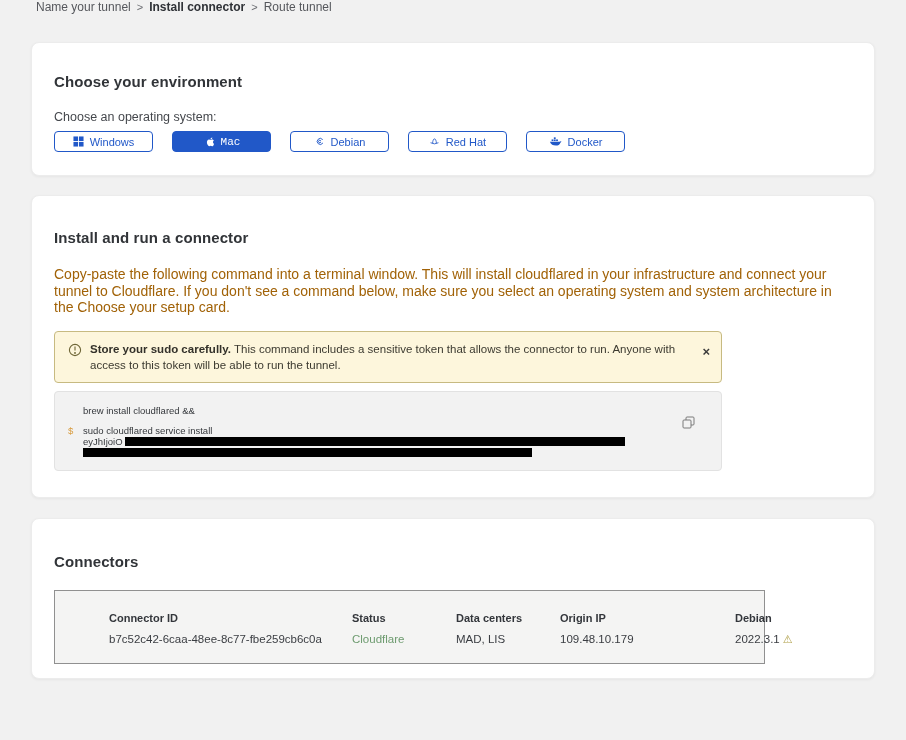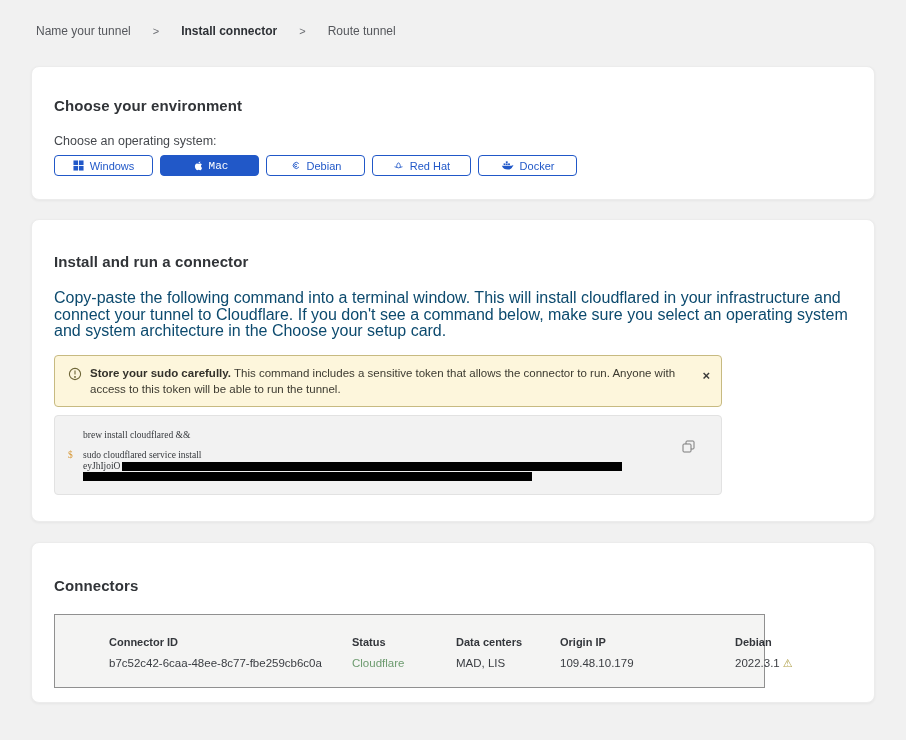--- a/index.html
+++ b/index.html
@@ -7,66 +7,66 @@
   body {
     width:906px; height:740px;
     background:#f1f1f1;
     font-family:"Liberation Sans", sans-serif;
     color:#3a3d42;
     overflow:hidden;
   }
   .page { width:906px; height:740px; padding:0 31px; }
 
   
-  .breadcrumb { padding-top:24px; margin-left:5px; font-size:12px; color:#55575c; display:flex; gap:22px; align-items:center; }
+  .breadcrumb { margin-left:5px; font-size:12px; color:#55575c; display:flex; gap:6px; align-items:center; }
   .crumb { color:#55575c; }
   .crumb.current { color:#2e3136; font-weight:bold; }
   .crumb-sep { color:#6b6d72; font-size:11px; }
 
   
   .card {
     background:#fff; border:1px solid #ececec; border-radius:8px;
     box-shadow:0 1px 3px rgba(0,0,0,.05);
   }
   .card h2 { font-size:15px; color:#313438; letter-spacing:.1px; }
 
   .card-env { margin-top:28px; padding:30px 22px 23px; }
   .os-label { margin-top:20px; font-size:12.5px; color:#45484d; }
-  .os-row { margin-top:7px; display:flex; gap:7px; }
+  .os-row { margin-top:7px; display:flex; gap:19px; }
   .os-btn {
     width:99px; height:21px; border:1px solid #2158c8; border-radius:4px;
     background:#fff; color:#2158c8; font-size:11px; font-family:"Liberation Sans",sans-serif;
     display:flex; align-items:center; justify-content:center; gap:6px; cursor:pointer;
   }
   .os-btn.selected { background:#2158c8; color:#fff;font-family:Liberation Mono, monospace; }
   .os-btn svg { display:block; }
 
   .card-install { margin-top:19px; padding:33px 22px 26px; }
-  .desc { margin-top:20px; font-size:16px; line-height:16.5px; color:#0c4a6e; max-width:800px; }
+  .desc { margin-top:20px; font-size:14px; line-height:16.5px; color:#a16207; max-width:800px; }
 
   .warn-banner {
     margin-top:15px; width:668px; position:relative;
     background:#fdf6dc; border:1px solid #c7ba81; border-radius:4px;
     padding:9px 34px 9px 13px;
     display:flex; gap:8px;
   }
   .warn-banner .wicon { flex:0 0 auto; margin-top:2px; }
   .warn-text { font-size:11.5px; line-height:16px; color:#3c3a30; }
   .warn-text b { color:#33312a; }
   .warn-close {
     position:absolute; right:11px; top:13px; border:0; background:transparent;
     font-size:13px; font-weight:bold; color:#3a3a3a; line-height:1; cursor:pointer;
     font-family:"Liberation Sans",sans-serif;
   }
 
   .code-block {
     margin-top:8px; width:668px; position:relative;
     background:#f2f2f2; border:1px solid #e2e2e2; border-radius:4px;
     padding:14px 40px 13px 13px;
-    font-family:Liberation Serif, serif;
+    font-family:Liberation Sans, sans-serif;
     font-size:9.5px; color:#35383c;
   }
   .code-row { display:flex; line-height:10.5px; }
   .code-row .prompt { flex:0 0 15px; color:#d89b3d; }
   .code-row.first { margin-bottom:10px; }
   .redact { display:inline-block; background:#000; height:9px; vertical-align:middle; }
   .redact.bar1 { width:500px; margin-left:2px; }
   .redact.bar2 { width:449px; margin-top:1px; }
   .copy-btn {
     position:absolute; right:26px; top:24px; background:transparent; border:0; cursor:pointer; padding:0;

